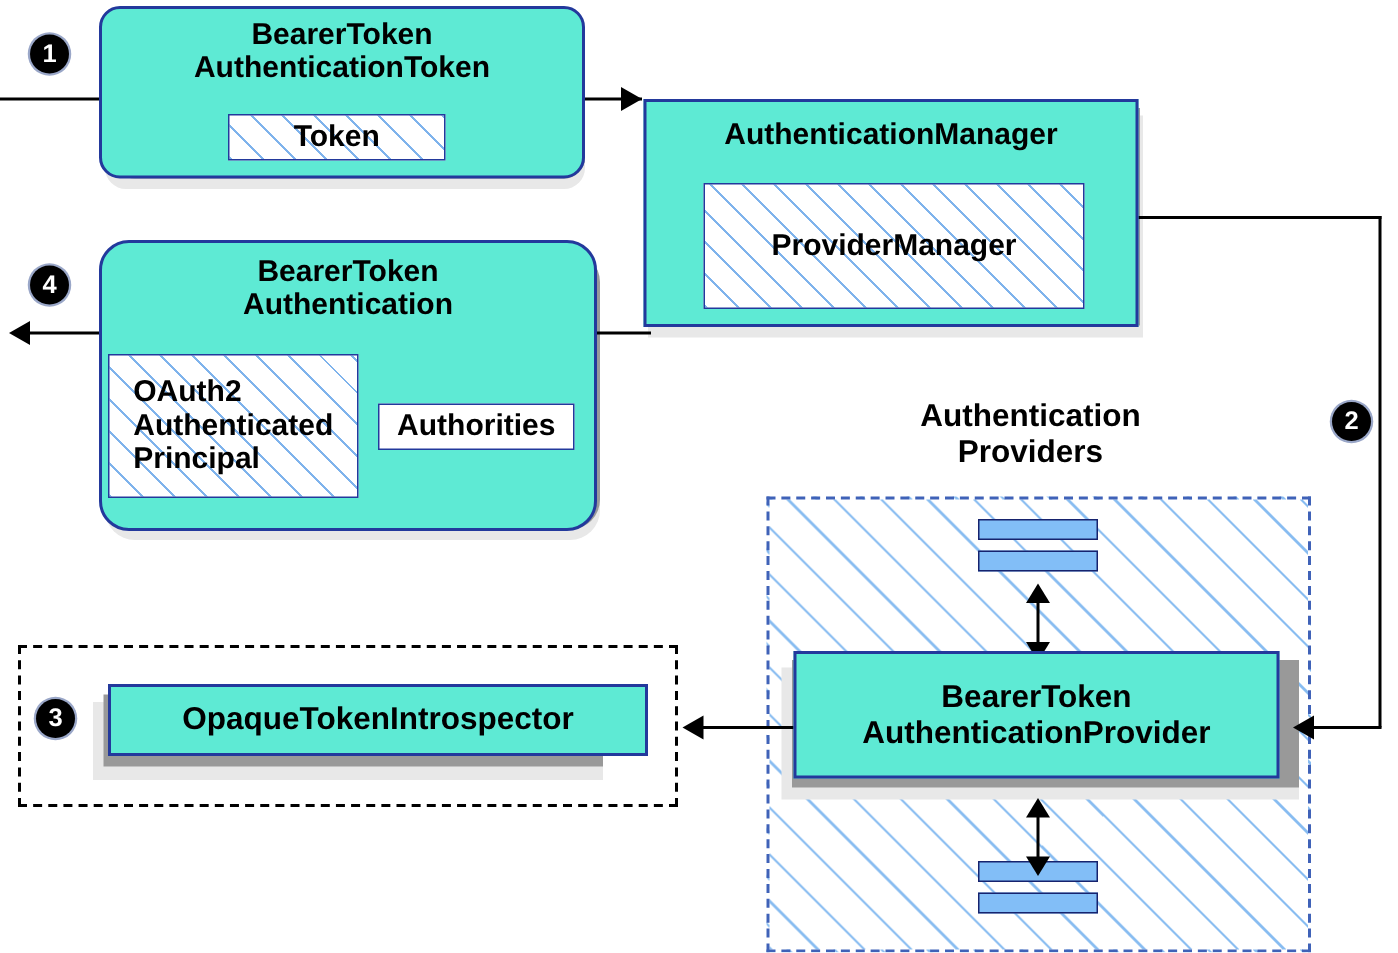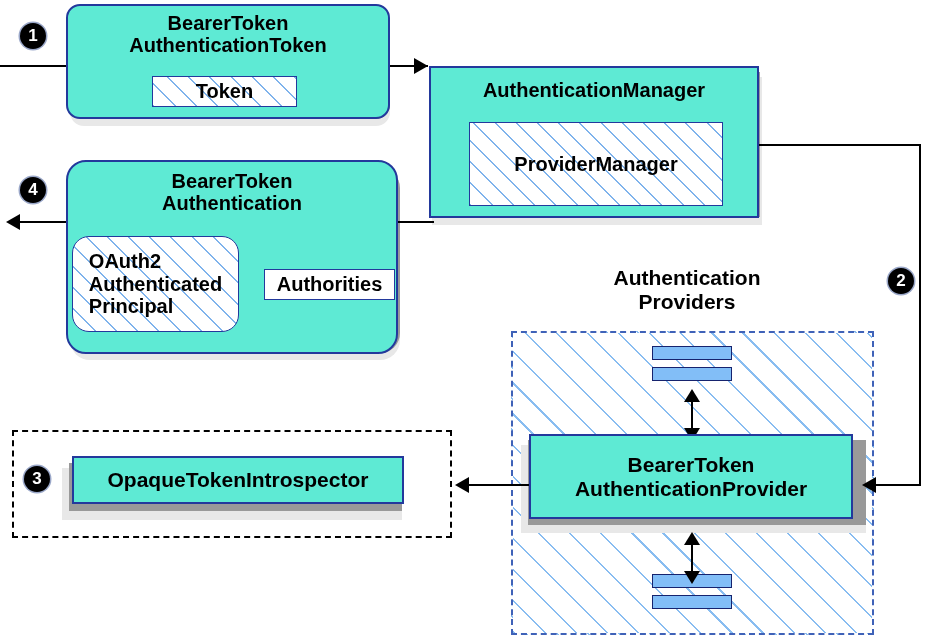--- a/index.html
+++ b/index.html
@@ -71,21 +71,20 @@
     position: absolute;
     box-sizing: border-box;
     border: 1.5px solid #23399c;
     background: #ffffff;
     display: flex;
     align-items: center;
     justify-content: center;
     font-weight: bold;
     color: #000;
     z-index: 9;
-    margin-left: 12px;
   }
 
   
   .group-dashed-black {
     position: absolute;
     box-sizing: border-box;
     border: 2.5px dashed #000000;
     background: transparent;
     z-index: 1;
   }
@@ -204,21 +203,21 @@
   <div class="shadow-b" style="left:521px; top:445px; width:345px; height:88px;"></div>
   <div class="shadow-a" style="left:528px; top:440px; width:338px; height:85px;"></div>
   <div class="node" style="left:529px; top:434px; width:324px; height:85px; justify-content:center; font-size:21px;">
     <div class="title">BearerToken
 AuthenticationProvider</div>
   </div>
 
   <div class="group-dashed-black" style="left:12px; top:430px; width:440px; height:108px;"></div>
   <div class="shadow-b" style="left:62px; top:468px; width:340px; height:52px;"></div>
   <div class="shadow-a" style="left:69px; top:463px; width:333px; height:48px;"></div>
-  <div class="node" style="left:72px; top:456px; width:332px; height:48px; justify-content:center; font-size:21px;">
+  <div class="node" style="left:72px; top:456px; width:360px; height:48px; justify-content:center; font-size:21px;">
     <div class="title">OpaqueTokenIntrospector</div>
   </div>
 
   <div class="shadow-b" style="left:432px; top:77px; width:330px; height:148px;"></div>
   <div class="shadow-a" style="left:438px; top:72px; width:322px; height:145px;"></div>
   <div class="node" style="left:429px; top:66px; width:330px; height:152px; padding-top:11px; font-size:20px;">
     <div class="title">AuthenticationManager</div>
   </div>
   <div class="hatch" style="left:469px; top:122px; width:254px; height:84px; font-size:20px;">ProviderManager</div>
 
@@ -229,18 +228,18 @@
 AuthenticationToken</div>
   </div>
   <div class="hatch" style="left:152px; top:76px; width:145px; height:31px; font-size:20px;">Token</div>
 
   <div class="shadow-b" style="left:70px; top:172px; width:330px; height:188px; border-radius:20px;"></div>
   <div class="shadow-a" style="left:76px; top:168px; width:324px; height:185px; border-radius:20px;"></div>
   <div class="node" style="left:66px; top:160px; width:332px; height:194px; border-radius:20px; padding-top:8px; font-size:20px;">
     <div class="title">BearerToken
 Authentication</div>
   </div>
-  <div class="hatch" style="left:72px; top:236px; width:167px; height:96px; font-size:20px;border-radius:17px;">OAuth2
+  <div class="hatch" style="left:72px; top:236px; width:167px; height:96px; font-size:20px;">OAuth2
 Authenticated
 Principal</div>
   <div class="plain-box" style="left:252px; top:269px; width:131px; height:31px; font-size:20px;">Authorities</div>
 
 </div>
 
 </body></html>

